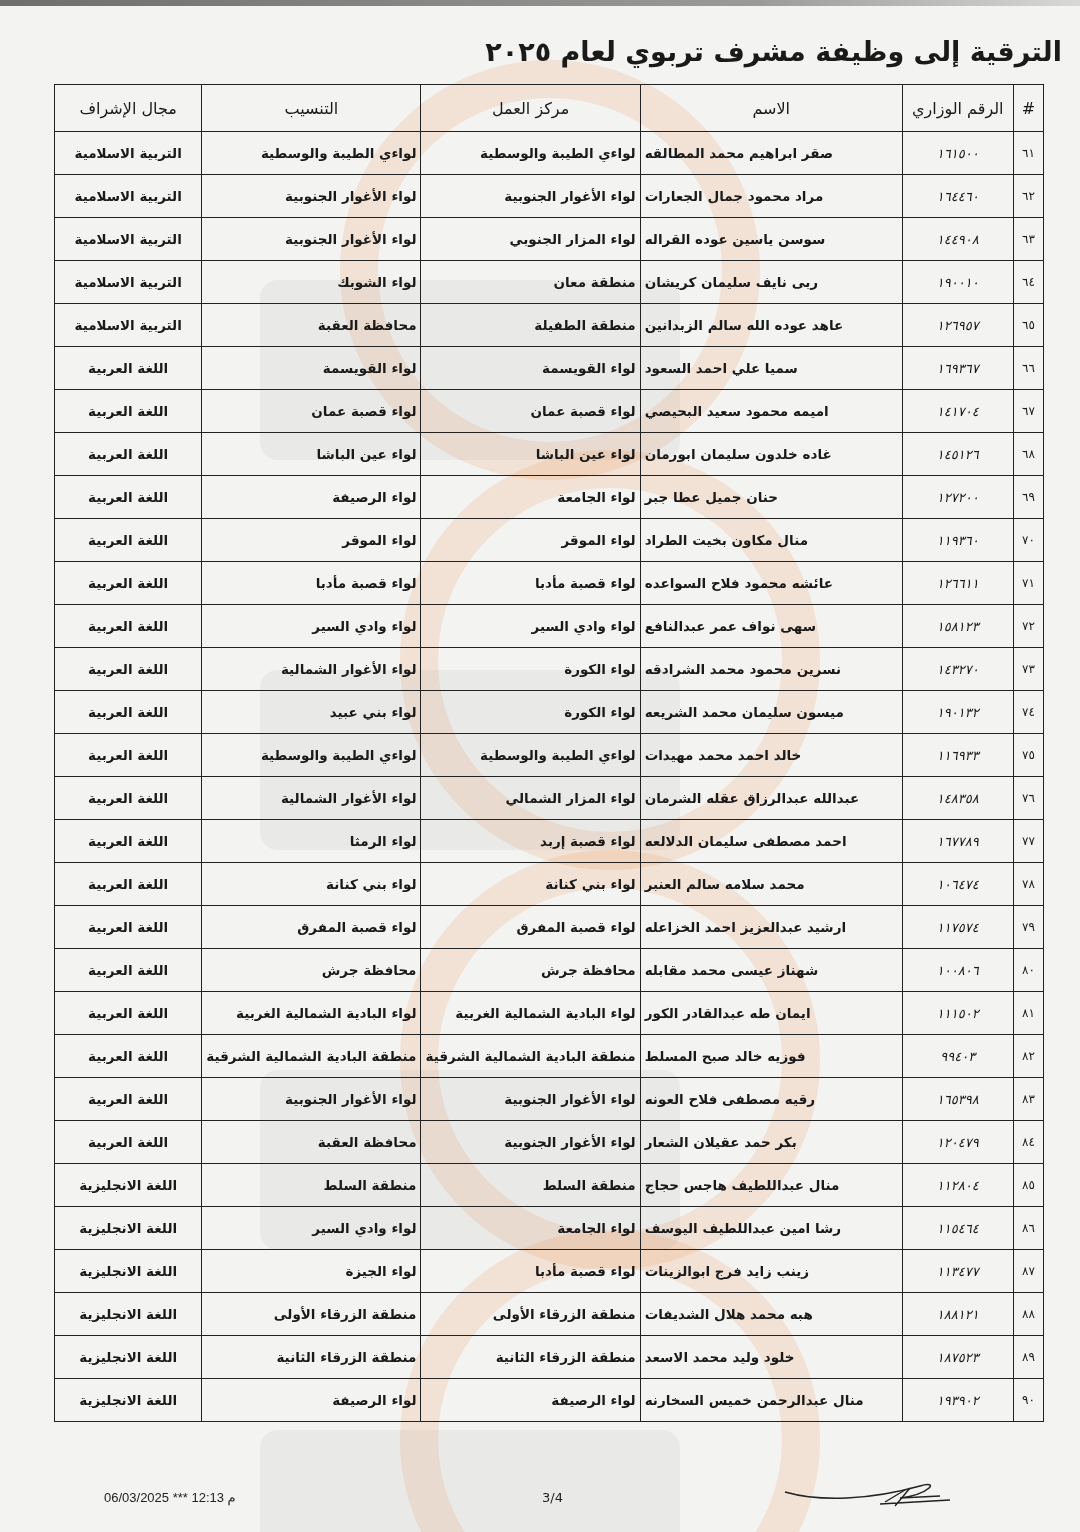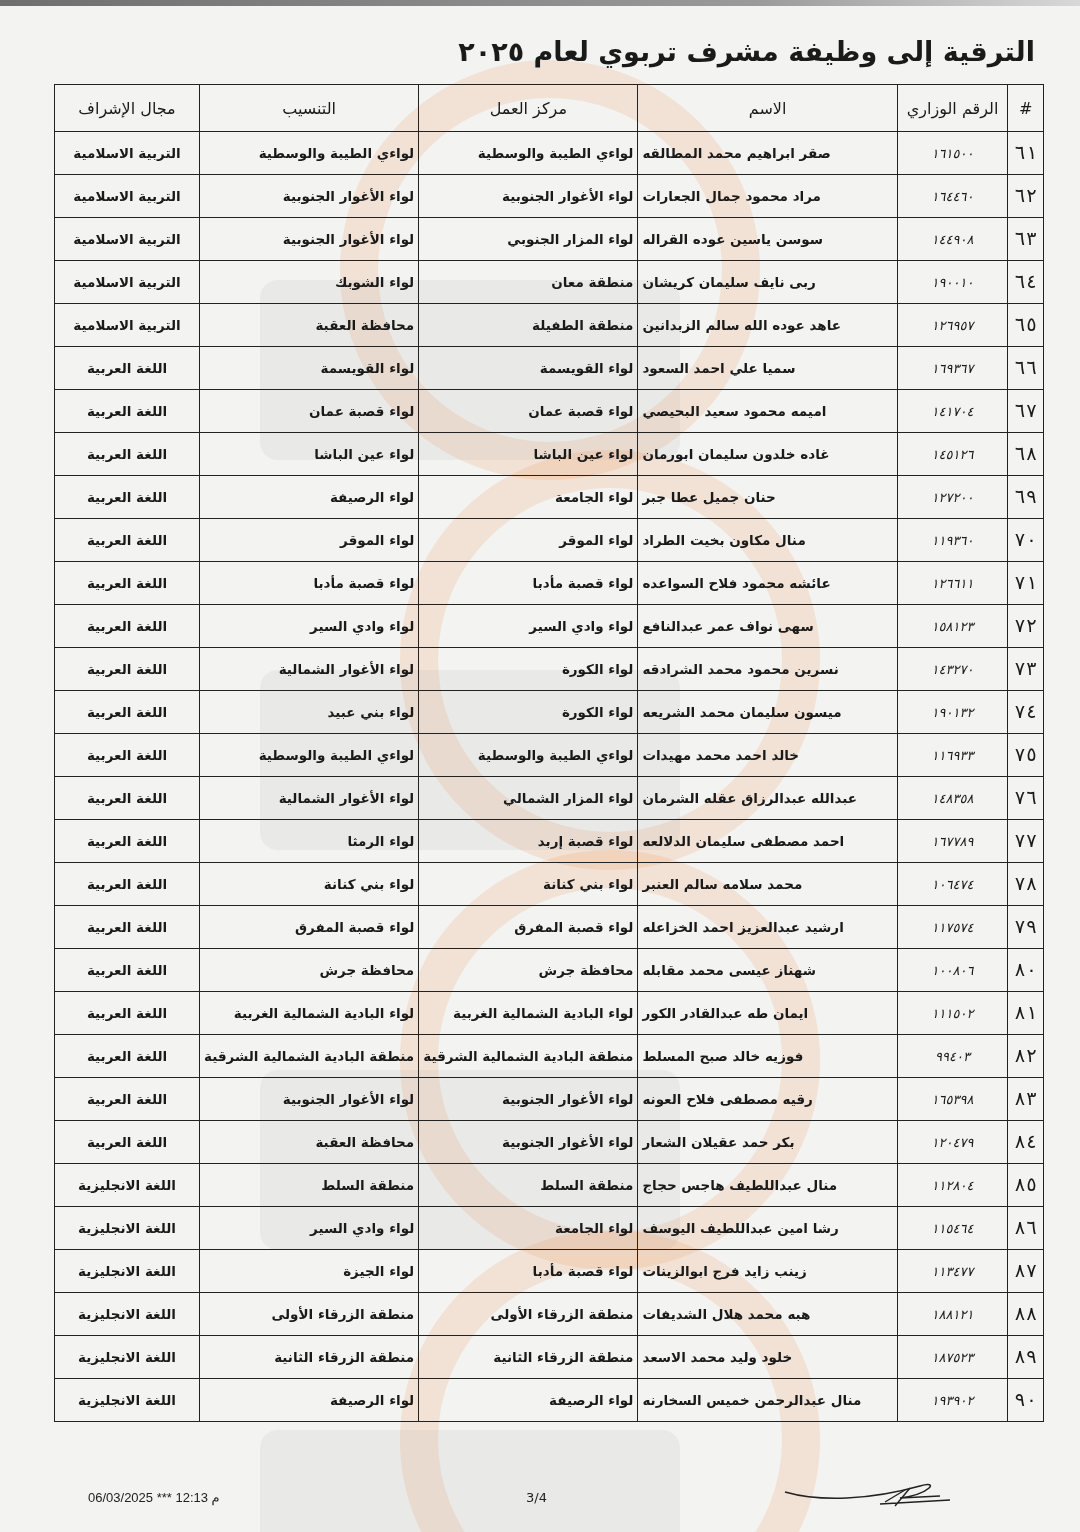--- a/index.html
+++ b/index.html
@@ -17,43 +17,43 @@
     position: absolute; pointer-events: none; z-index: 0;
   }
   .wm-ring {
     position: absolute; border-radius: 50%;
     border: 38px solid rgba(240, 150, 90, 0.18);
   }
   .wm-block {
     position: absolute; background: rgba(150,150,150,0.10); border-radius: 18px;
   }
   .title {
-    position: absolute; right: 45px; top: 36px;
+    position: absolute; right: 18px; top: 36px;
     font-size: 27px; font-weight: bold; direction: rtl; z-index: 2;
     white-space: nowrap;
   }
   table.roster {
     position: absolute; left: 54px; top: 84px; width: 990px;
     border-collapse: collapse; direction: rtl; z-index: 2;
     background: transparent;
   }
   table.roster th, table.roster td {
     border: 1.6px solid #222; height: 42px; padding: 0 4px;
     font-size: 13.5px; white-space: nowrap;
   }
   table.roster th { height: 46px; font-weight: normal; font-size: 16px; text-align: center; }
-  table.roster td.c-idx { width: 34px; text-align: center; font-size: 19px; font-family: Liberation Mono, monospace; }
+  table.roster td.c-idx { width: 34px; text-align: center; font-size: 12px; }
   table.roster td.c-num { width: 120px; text-align: center; font-size: 13px; letter-spacing: 1px; font-style: italic; }
   table.roster td.c-name { width: 310px; text-align: left; font-weight: bold; }
   table.roster td.c-work { width: 190px; text-align: right; font-weight: bold; }
   table.roster td.c-place { width: 190px; text-align: right; font-weight: bold; }
   table.roster td.c-field { width: 190px; text-align: center; font-weight: bold; }
   .footer { position: absolute; top: 1490px; font-size: 13px; z-index: 2; color:#222; }
-  .footer-date { left: 88px; font-family: "Liberation Sans Narrow", "Liberation Sans", sans-serif; }
-  .footer-page { left: 526px; }
+  .footer-date { left: 104px; font-family: "Liberation Sans Narrow", "Liberation Sans", sans-serif; }
+  .footer-page { left: 542px; }
   .signature { position: absolute; left: 780px; top: 1480px; width: 180px; height: 30px; z-index: 2; }
 </style>
 </head>
 <body>
 
 <div class="page-topbar"></div>
 
 <div class="watermark" style="left:340px;top:60px;width:420px;height:420px;">
   <div class="wm-ring" style="left:0;top:0;width:344px;height:344px;"></div>
   <div class="wm-block" style="left:-80px;top:220px;width:420px;height:180px;"></div>

